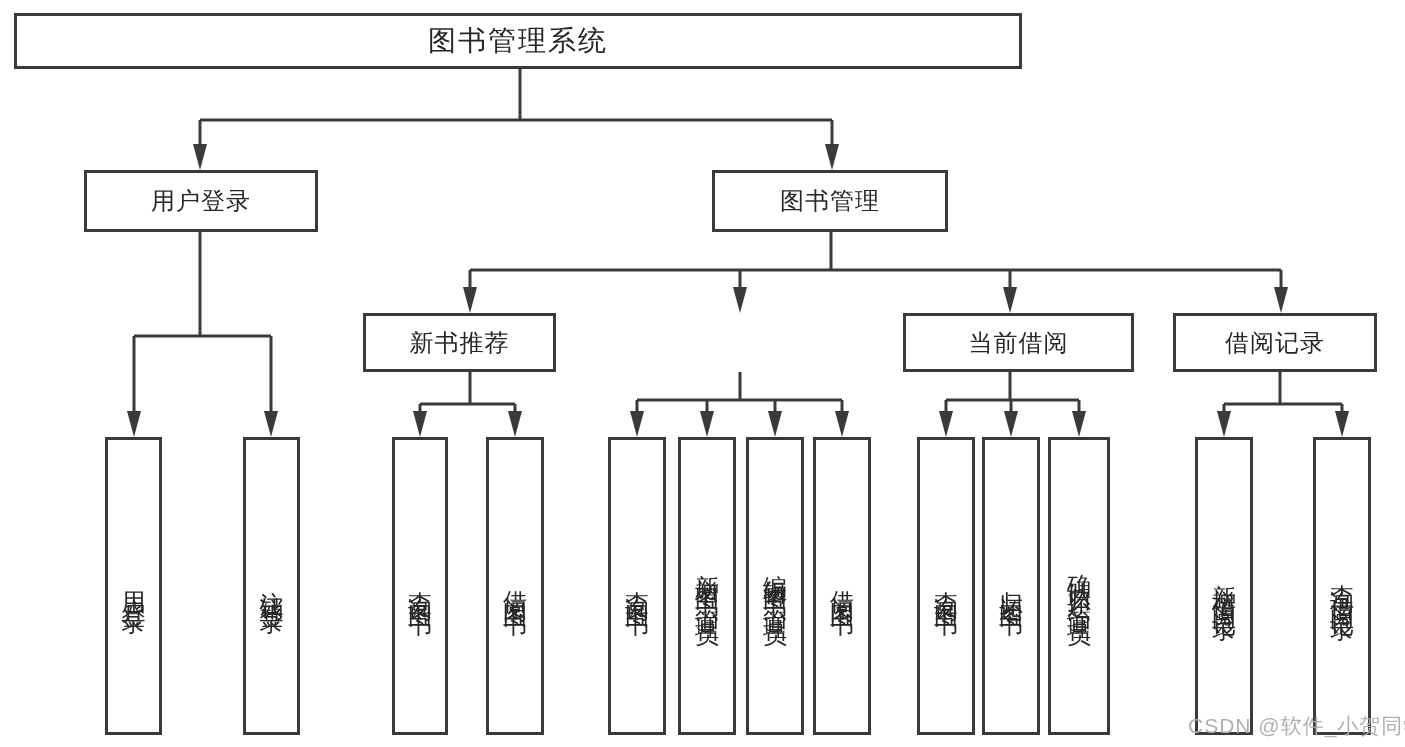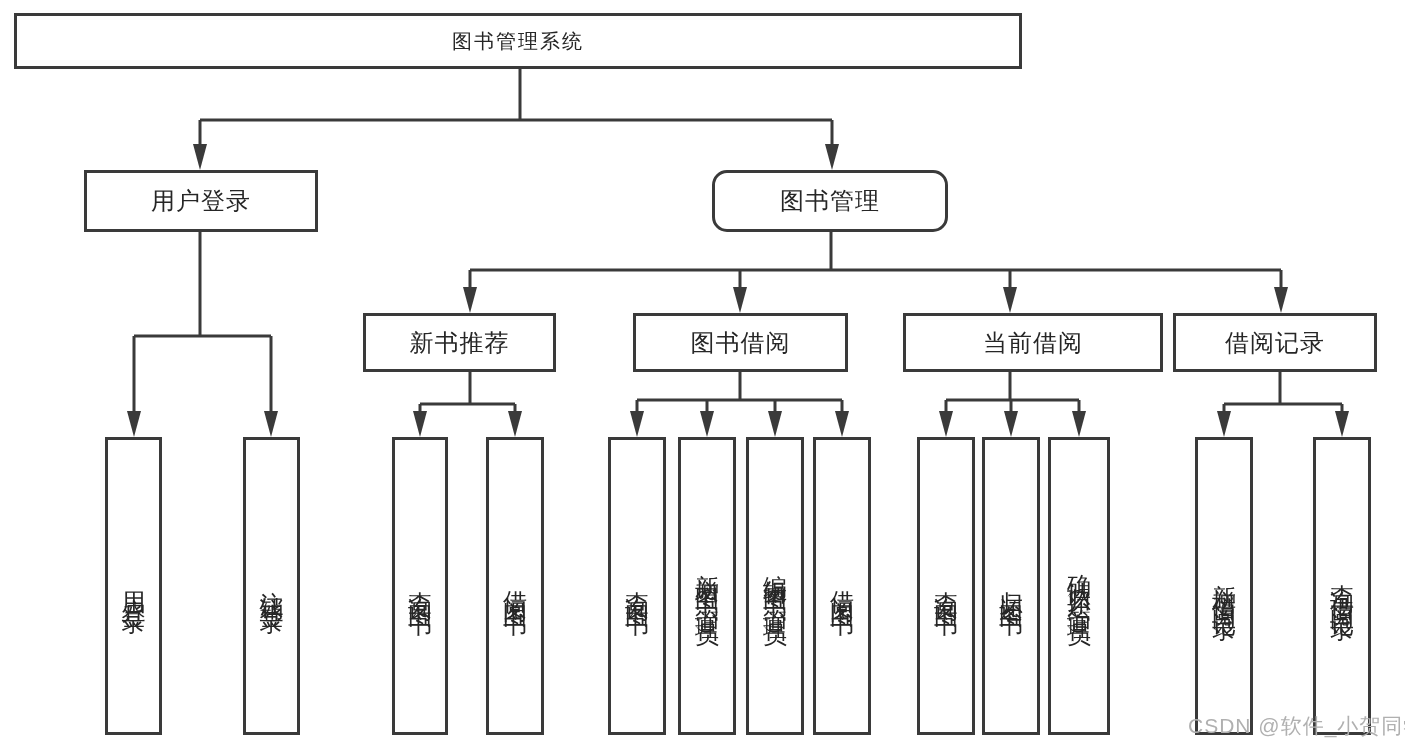--- a/index.html
+++ b/index.html
@@ -39,21 +39,21 @@
     position:absolute;
     background:#fff;
     border:3px solid var(--line);
     display:flex;
     align-items:center;
     justify-content:center;
     text-align:center;
     color:var(--text);
   }
   .box.root{
-    font-size:20px;
+    font-size:28px;
     letter-spacing:2px;
     text-align:center;
   }
   .box.lvl{
     font-size:24px;
     letter-spacing:1px;
   }
   .box.leaf span{
     writing-mode:vertical-rl;
     text-orientation:mixed;
@@ -106,25 +106,24 @@
       <polygon points="1004,411 1018,411 1011,437"></polygon>
       <polygon points="1072,411 1086,411 1079,437"></polygon>
       <polygon points="1217,411 1231,411 1224,437"></polygon>
       <polygon points="1335,411 1349,411 1342,437"></polygon>
     </g>
   </svg>
 
   <div class="box root" style="left:14px;top:13px;width:1008px;height:56px;">图书管理系统</div>
 
   <div class="box lvl" style="left:84px;top:170px;width:234px;height:62px;">用户登录</div>
-  <div class="box lvl" style="left:712px;top:170px;width:236px;height:62px;border-radius:15px;">图书管理</div>
+  <div class="box lvl" style="left:712px;top:170px;width:236px;height:62px;">图书管理</div>
 
   <div class="box lvl" style="left:363px;top:313px;width:193px;height:59px;">新书推荐</div>
-  <div class="box lvl" style="left:633px;top:313px;width:215px;height:59px;">图书借阅</div>
-  <div class="box lvl" style="left:903px;top:313px;width:260px;height:59px;">当前借阅</div>
+  <div class="box lvl" style="left:903px;top:313px;width:231px;height:59px;">当前借阅</div>
   <div class="box lvl" style="left:1173px;top:313px;width:204px;height:59px;">借阅记录</div>
 
   <div class="box leaf" style="left:105px;top:437px;width:57px;height:298px;">
     <span>用户登录</span>
   </div>
   <div class="box leaf" style="left:243px;top:437px;width:57px;height:298px;">
     <span>注销登录</span>
   </div>
 
   <div class="box leaf" style="left:392px;top:437px;width:56px;height:298px;">

